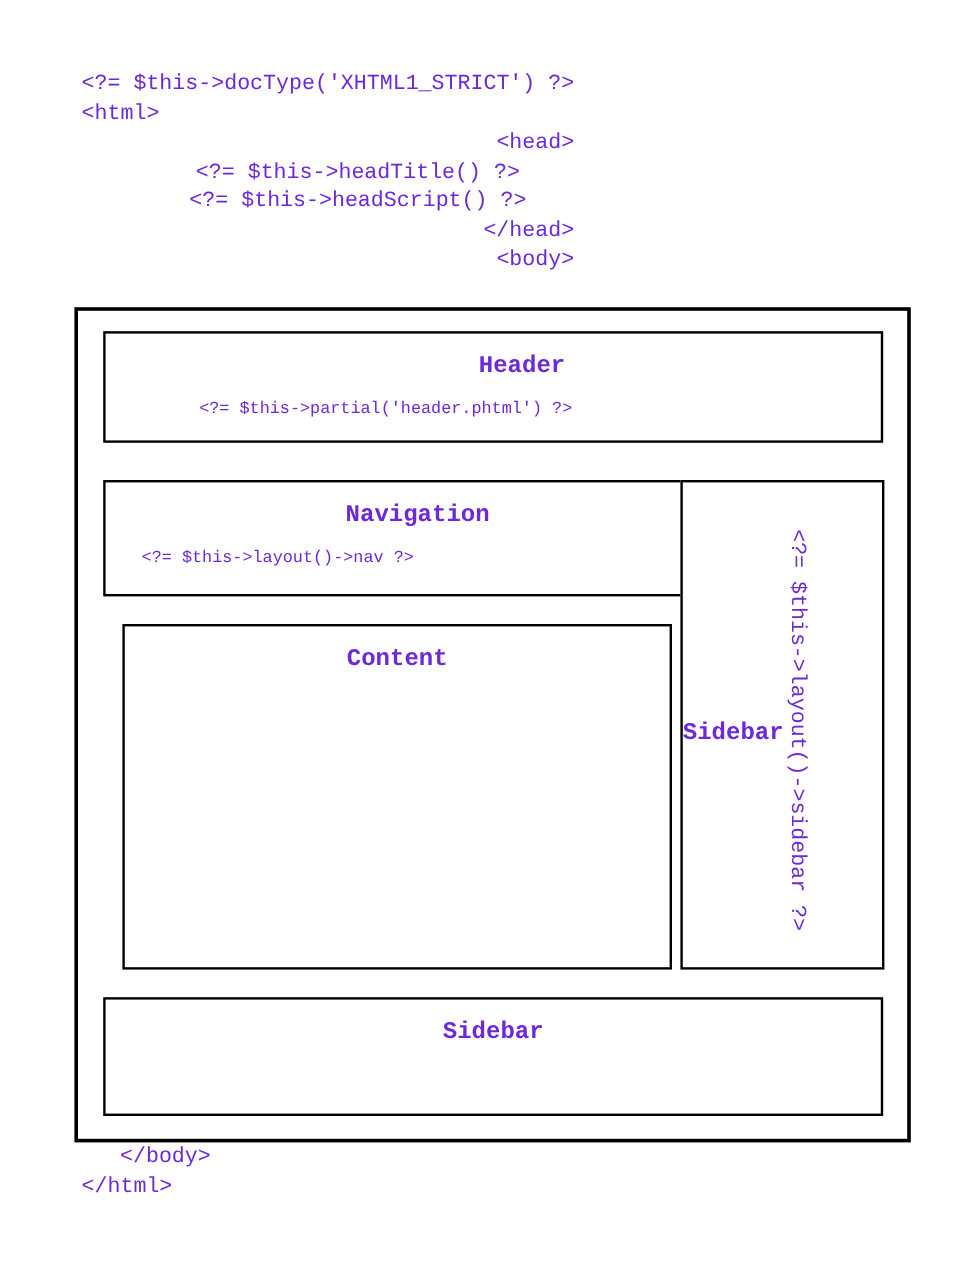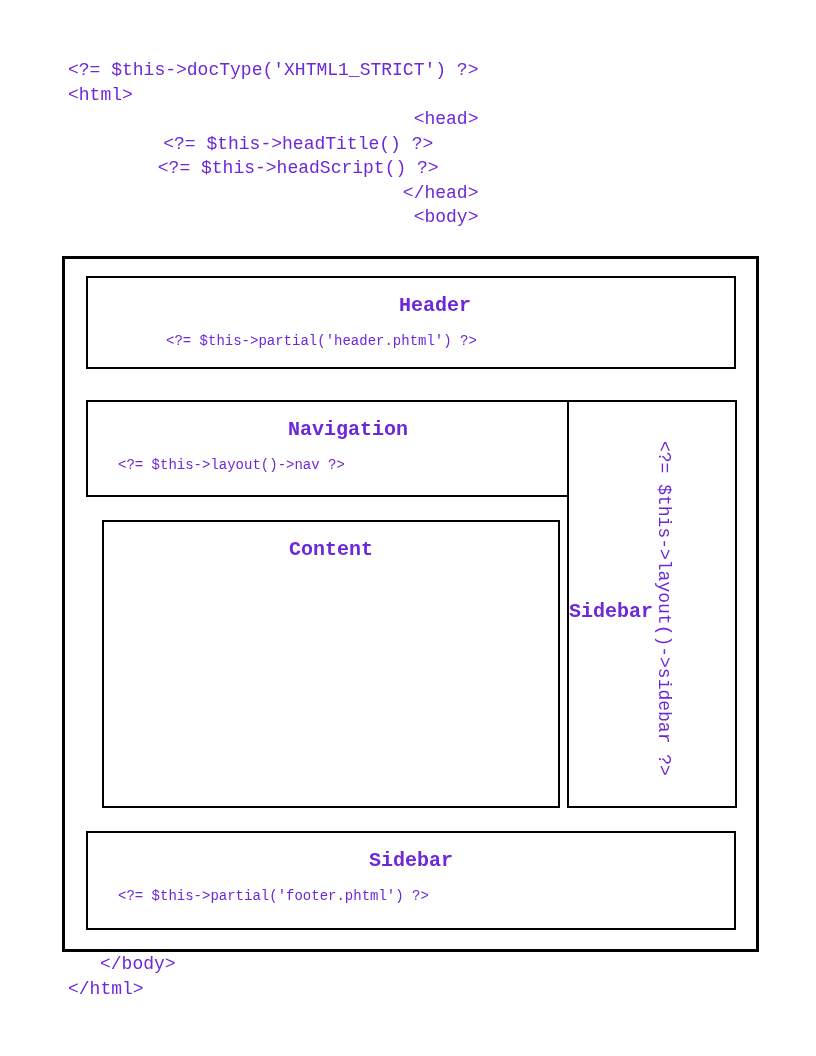--- a/index.html
+++ b/index.html
@@ -98,21 +98,20 @@
       <div class="box-title">Content</div>
     </div>
 
     <div class="box sidebar-box">
       <div class="box-title">Sidebar</div>
       <div class="vertical-code">&lt;?= $this-&gt;layout()-&gt;sidebar ?&gt;</div>
     </div>
 
     <div class="box footer-box">
       <div class="box-title">Sidebar</div>
-      <div class="box-code">&lt;?= $this-&gt;partial('footer.phtml') ?&gt;</div>
     </div>
 
   </div>
 
   <div class="code-block bottom-code">
     <div class="code-line indent-1">&lt;/body&gt;</div>
     <div class="code-line">&lt;/html&gt;</div>
   </div>
 
 </div>

